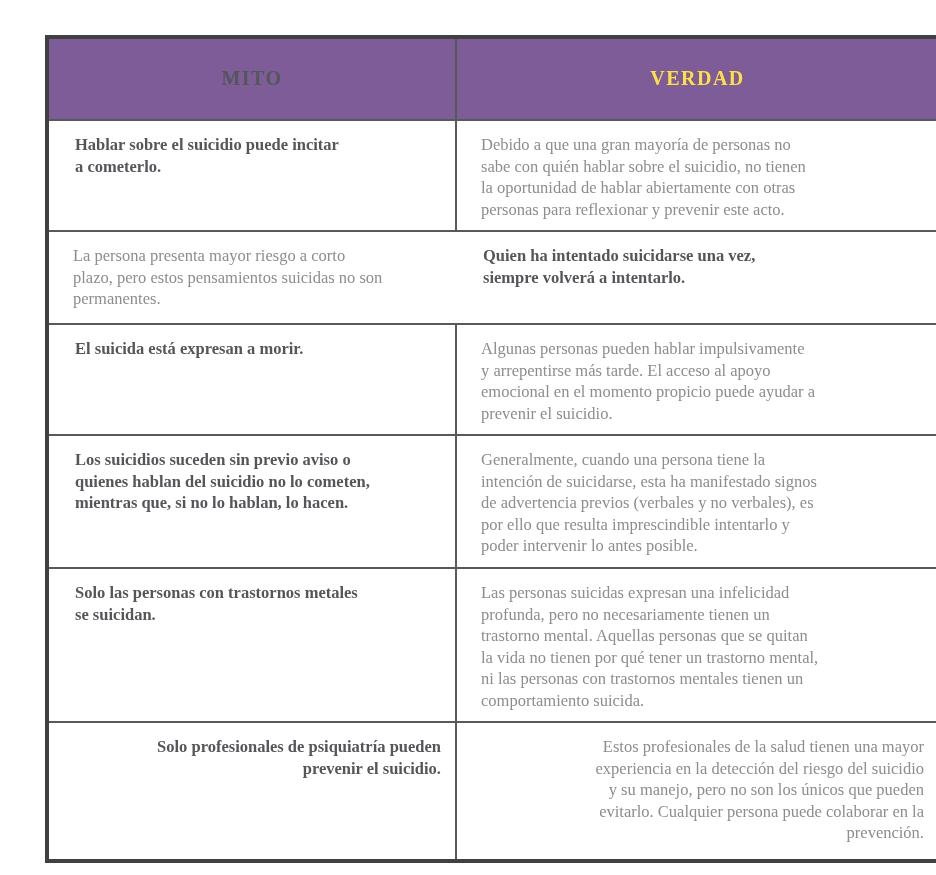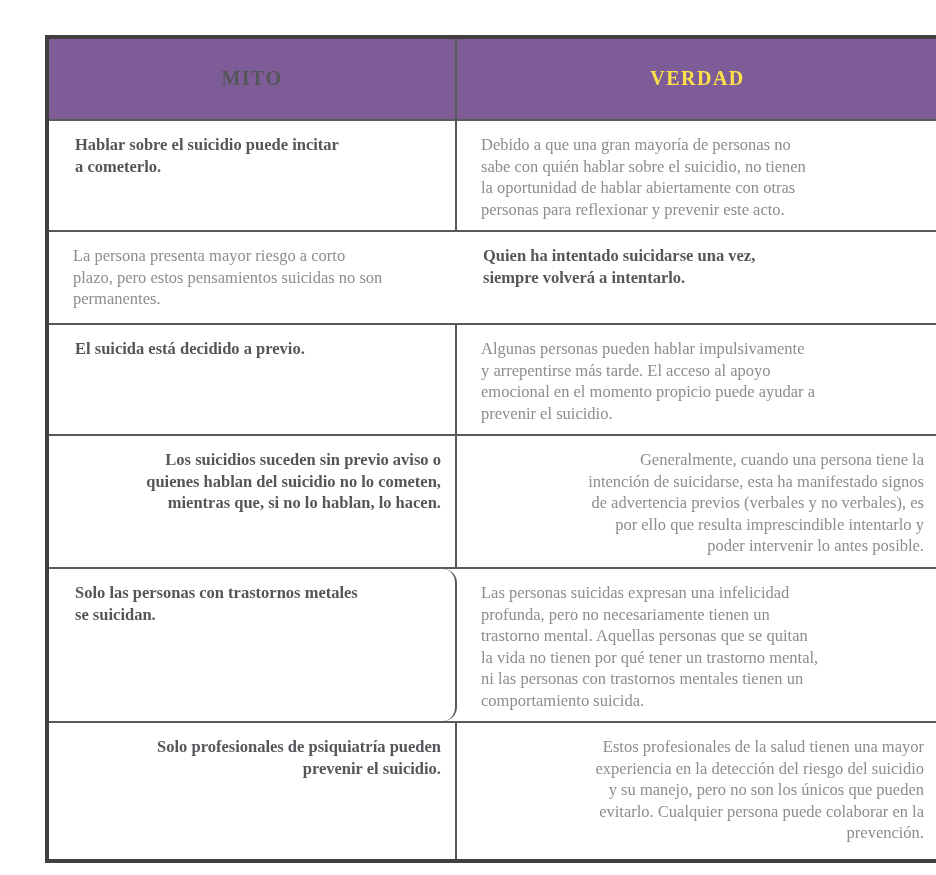--- a/index.html
+++ b/index.html
@@ -51,22 +51,22 @@
   .cell.truth {
     color: #8B8D90;
     font-weight: normal;
     padding: 13px 14px 10px 24px;
   }
   .header-row .cell.myth { padding: 0; font-weight: bold; }
   
   .row-1 .cell { min-height: 107px; }
   .row-2 .cell { min-height: 91px; }
   .row-3 .cell { min-height: 106px; }
-  .row-4 .cell { min-height: 131px; text-align: right; }
-  .row-5 .cell { min-height: 145px; border-radius: 14px; }
+  .row-4 .cell { min-height: 131px; }
+  .row-5 .cell { min-height: 145px; }
   .row-6 .cell { min-height: 136px; text-align: right; }
 </style>
 </head>
 <body>
 
 <div class="table-wrap">
 
   <div class="grid-row header-row">
     <div class="cell myth">MITO</div>
     <div class="cell">VERDAD</div>
@@ -83,21 +83,21 @@
 
   <div class="grid-row row-2">
     <div class="cell truth">La persona presenta mayor riesgo a corto
 plazo, pero estos pensamientos suicidas no son
 permanentes.</div>
     <div class="cell myth">Quien ha intentado suicidarse una vez,
 siempre volverá a intentarlo.</div>
   </div>
 
   <div class="grid-row row-3">
-    <div class="cell myth">El suicida está decidido a previo.</div>
+    <div class="cell myth">El suicida está expresan a morir.</div>
     <div class="cell truth">Algunas personas pueden hablar impulsivamente
 y arrepentirse más tarde. El acceso al apoyo
 emocional en el momento propicio puede ayudar a
 prevenir el suicidio.</div>
   </div>
 
   <div class="grid-row row-4">
     <div class="cell myth">Los suicidios suceden sin previo aviso o
 quienes hablan del suicidio no lo cometen,
 mientras que, si no lo hablan, lo hacen.</div>

